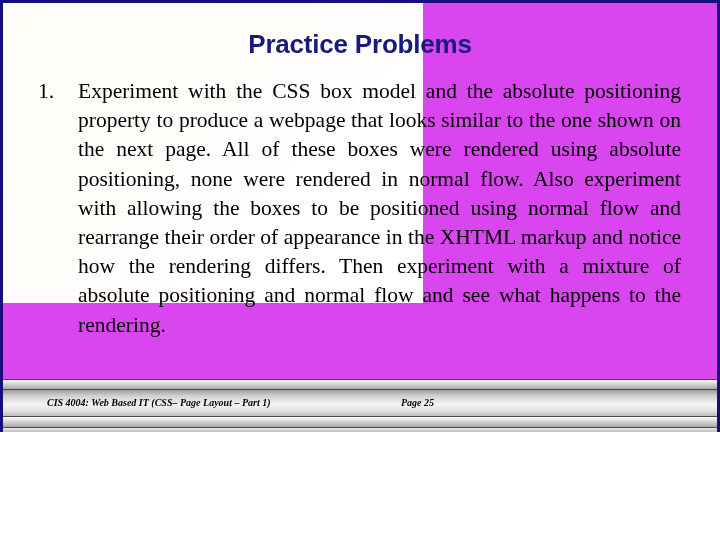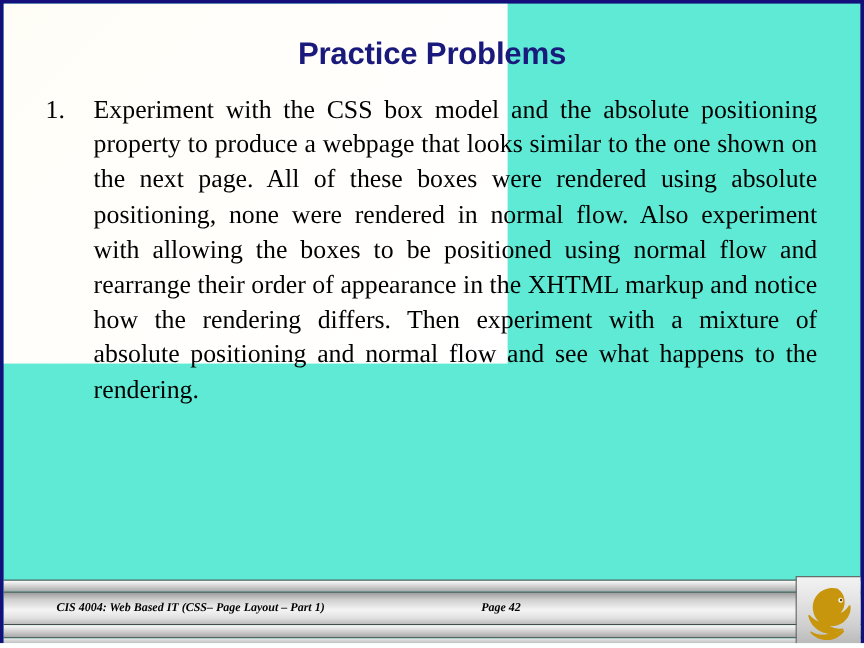--- a/index.html
+++ b/index.html
@@ -7,23 +7,23 @@
     padding: 0;
     background: #ffffff;
   }
   body {
     font-family: "Liberation Serif", "DejaVu Serif", serif;
   }
 
   #slide {
     position: relative;
     width: 720px;
-    height: 536px;
+    height: 432px;
     box-sizing: border-box;
-    background: #5eead4;
+    background: #d946ef;
     border-top: 3px solid #140f7a;
     border-left: 3px solid #140f7a;
     border-right: 3px solid #140f7a;
     border-bottom: 0;
     overflow: hidden;
   }
 
   
   #bg-wash {
     position: absolute;
@@ -183,21 +183,21 @@
     <div class="f-rule" id="f-rule-top"></div>
     <div class="f-band" id="f-band-a"></div>
     <div class="f-rule" id="f-rule-mid-a"></div>
     <div id="f-band-b"></div>
     <div class="f-rule" id="f-rule-mid-b"></div>
     <div class="f-band" id="f-band-c"></div>
     <div class="f-rule" id="f-rule-bottom"></div>
     <div id="f-band-d"></div>
 
     <div class="f-text" id="f-course">CIS 4004: Web Based IT (CSS– Page Layout – Part 1)</div>
-    <div class="f-text" id="f-page">Page 42</div>
+    <div class="f-text" id="f-page">Page 25</div>
   </div>
 
   <div id="logo-box">
     <svg width="50" height="52" viewBox="0 0 50 52" aria-hidden="true">
       <g fill="#c8960c">
         <path d="M30.5 5.5c-5.8-1.4-12.4 0.6-16.4 5.2-3.6 4.1-4.6 9.9-3.1 15.1 0.8 2.8 2.4 5.3 4.5 7.2-2.9-1-5.6-2.8-7.6-5.3-0.5-0.6-1.5-0.2-1.3 0.6 1.2 5.6 5.1 10.5 10.4 12.9 5.9 2.7 13 2.3 18.5-1.1 0.7-0.4 0.3-1.5-0.5-1.4-3.6 0.5-7.4-0.2-10.5-2 3.9 0.3 7.9-0.7 11.1-3 4.3-3.1 6.7-8.4 6.2-13.6-0.1-0.8-1.1-1-1.5-0.3-1.5 2.7-3.9 4.9-6.8 6 2.2-2.6 3.5-6 3.4-9.4-0.1-4.4-2.4-8.6-6.1-10.9z"></path>
         <path d="M33.6 13.2c1.1 0 2 0.9 2 2s-0.9 2-2 2-2-0.9-2-2 0.9-2 2-2z" fill="#ffffff"></path>
         <path d="M33.9 13.9c0.6 0 1.1 0.5 1.1 1.1s-0.5 1.1-1.1 1.1-1.1-0.5-1.1-1.1 0.5-1.1 1.1-1.1z" fill="#5a4405"></path>
         <path d="M9.5 34.5c3.4 4.6 8.6 7.8 14.3 8.6-4.8 1.6-10.3 1-14.6-1.8-0.6-0.4-1.3 0.4-0.8 1 3.6 4.1 9 6.4 14.5 6.1 5.2-0.3 10.2-2.9 13.4-7 0.5-0.6-0.2-1.4-0.9-1.1-5.6 2.7-12.3 2.9-18 0.5-3.1-1.3-5.8-3.4-7.9-6.3z"></path>
       </g>

